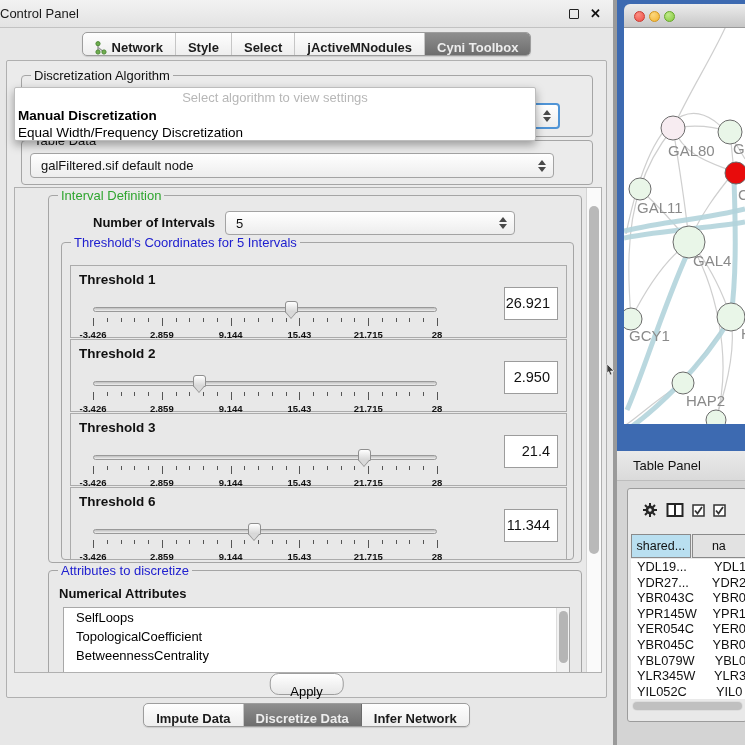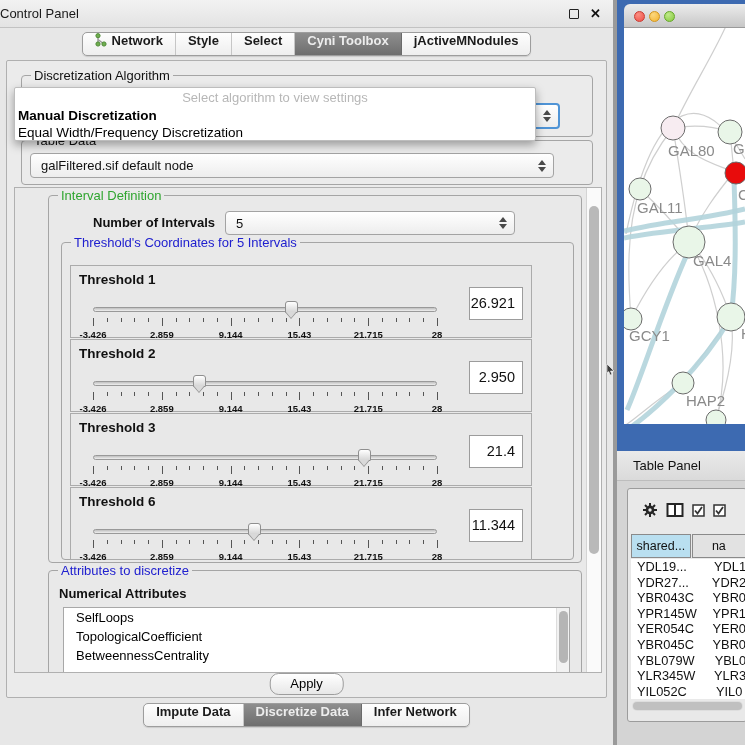--- a/index.html
+++ b/index.html
@@ -12,21 +12,21 @@
     background:linear-gradient(#f2f2f2,#e3e3e3); border-bottom:1px solid #c2c2c2;
     font-size:13px; line-height:28px; color:#1a1a1a; }
   .cp-float { position:absolute; right:34px; top:9px; width:10px; height:10px; border:1.5px solid #222; border-radius:1px; }
   .cp-close { position:absolute; right:12px; top:0; line-height:28px; font-weight:bold; font-size:13px; color:#111; }
 
   .tabrow { position:absolute; left:0; right:0; display:flex; justify-content:center; }
   .tabrow.top { top:32px; }
   .tabrow.bottom { top:703px; }
   .segctl { display:flex; height:24px; border:1px solid #9d9d9d; border-radius:5px; overflow:hidden;
     background:linear-gradient(#fefefe,#eeeeee); box-shadow:0 1px 1px rgba(0,0,0,.12); }
-  .seg { display:flex; align-items:flex-start; gap:5px; padding:0 12px; font-size:13px; font-weight:bold;
+  .seg { display:flex; align-items:flex-end; gap:5px; padding:0 12px; font-size:13px; font-weight:bold;
     color:#1b1b1b; border-right:1px solid #c6c6c6; white-space:nowrap; }
   .seg:last-child { border-right:none; }
   .seg.sel { background:linear-gradient(#8e8e8e,#6e6e6e); color:#ededed; border-right-color:#6a6a6a; }
 
   .main-panel { position:absolute; left:6px; top:60px; width:601px; height:638px;
     border:1px solid #b0b0b0; border-radius:2px; background:#ebebeb; }
 
   .groupbox { position:absolute; border:1px solid #a5a5a5; border-radius:4px; }
   .grouptitle { position:absolute; top:-8px; left:9px; padding:0 3px; font-size:13px; background:#ebebeb; }
   .gt-green { color:#2fa52f; background:#e9e9e9; }
@@ -47,21 +47,21 @@
   .popup-item { height:17px; line-height:17px; font-size:13.5px; padding-left:3px; color:#000; }
   .popup-item.bold { font-weight:bold; }
 
   
   .scrollarea { position:absolute; left:7px; top:126px; width:588px; height:486px;
     border:1px solid #b0b0b0; background:#e9e9e9; overflow:hidden; }
   .vsb { position:absolute; right:0; top:0; bottom:0; width:15px; background:#fafafa; border-left:1px solid #d4d4d4; }
   .vsb .thumbv { position:absolute; left:2px; width:10px; top:18px; height:348px; background:#b9b9b9; border-radius:6px; }
 
   
-  .thr-panel { position:relative; width:462px; height:73px; margin-bottom:1px; border:1px solid #ababab; background:#e8e8e8; }
+  .thr-panel { position:relative; width:497px; height:73px; margin-bottom:1px; border:1px solid #ababab; background:#e8e8e8; }
   .thr-label { position:absolute; left:8px; top:6px; font-size:13.5px; font-weight:bold; }
   .slider { position:absolute; left:22px; top:36px; width:344px; height:36px; }
   .track { position:absolute; left:0; right:0; top:5px; height:5px; border:1px solid #999;
     border-radius:3px; background:linear-gradient(#bfbfbf,#efefef); }
   .thumb { position:absolute; top:-1px; width:13px; height:12px; margin-left:-7px;
     background:linear-gradient(#ffffff,#d6d6d6); border:1px solid #8f8f8f; border-radius:3px 3px 1px 1px; }
   .thumb::before { content:""; position:absolute; left:-1px; top:10px;
     border-left:6.5px solid transparent; border-right:6.5px solid transparent; border-top:7.5px solid #8f8f8f; }
   .thumb::after { content:""; position:absolute; left:0px; top:10px;
     border-left:5.5px solid transparent; border-right:5.5px solid transparent; border-top:6.5px solid #d9d9d9; }
@@ -73,21 +73,21 @@
     border:1px solid #9c9c9c; font-size:14.5px; text-align:right; line-height:31px; padding-right:7px; }
 
   
   .attr-list { position:absolute; left:14px; top:36px; width:507px; height:78px; background:#fff;
     border:1px solid #a8a8a8; overflow:hidden; }
   .attr-item { font-size:13px; line-height:19px; padding-left:12px; color:#000; }
   .attr-vsb { position:absolute; right:0; top:0; bottom:0; width:13px; background:#f2f2f2; border-left:1px solid #ddd; }
   .attr-vsb .thumbv2 { position:absolute; left:2px; width:9px; top:3px; height:52px; background:#b5b5b5; border-radius:5px; }
 
   .applybtn { position:absolute; left:50%; transform:translateX(-50%); top:612px; height:22px;
-    padding:0 20px; border:1px solid #9d9d9d; border-radius:9px;
+    padding:8px 20px; border:1px solid #9d9d9d; border-radius:9px;
     background:linear-gradient(#ffffff,#e7e7e7); font-size:13px; line-height:20px; }
 
   .boldlbl { font-weight:bold; font-size:13px; position:absolute; }
 
   
   .net-window { position:absolute; left:617px; top:0; width:128px; height:451px; background:#3d6ab1; }
   .net-titlebar { position:absolute; left:7px; top:4px; right:0; height:24px;
     background:linear-gradient(#ececec,#c7c7c7); border-top-left-radius:6px; border-bottom:1px solid #9a9a9a; }
   .tl { position:absolute; top:6.5px; width:11px; height:11px; border-radius:50%; }
   .tl.red   { left:10px; background:radial-gradient(circle at 35% 30%, #fa8f83, #ef4d44); border:1px solid #c93b33; }
@@ -137,25 +137,25 @@
             <circle cx="9" cy="11" r="2.1" fill="#6fae4e" stroke="#4e8a37"></circle>
           </svg>
           <span>Network</span>
         </div>
         <div class="seg">
           <span>Style</span>
         </div>
         <div class="seg">
           <span>Select</span>
         </div>
+        <div class="seg">
+          <span>jActiveMNodules</span>
+        </div>
         <div class="seg sel">
           <span>Cyni Toolbox</span>
-        </div>
-        <div class="seg">
-          <span>jActiveMNodules</span>
         </div>
       </div>
     </div>
 
   <div class="main-panel">
 
     <div class="groupbox" style="left:14px; top:14px; width:572px; height:62px;">
       <span class="grouptitle">Discretization Algorithm</span>
       <div class="combo focused" style="left:8px; top:27px; width:530px; height:26px;">
         <span class="stepper">

